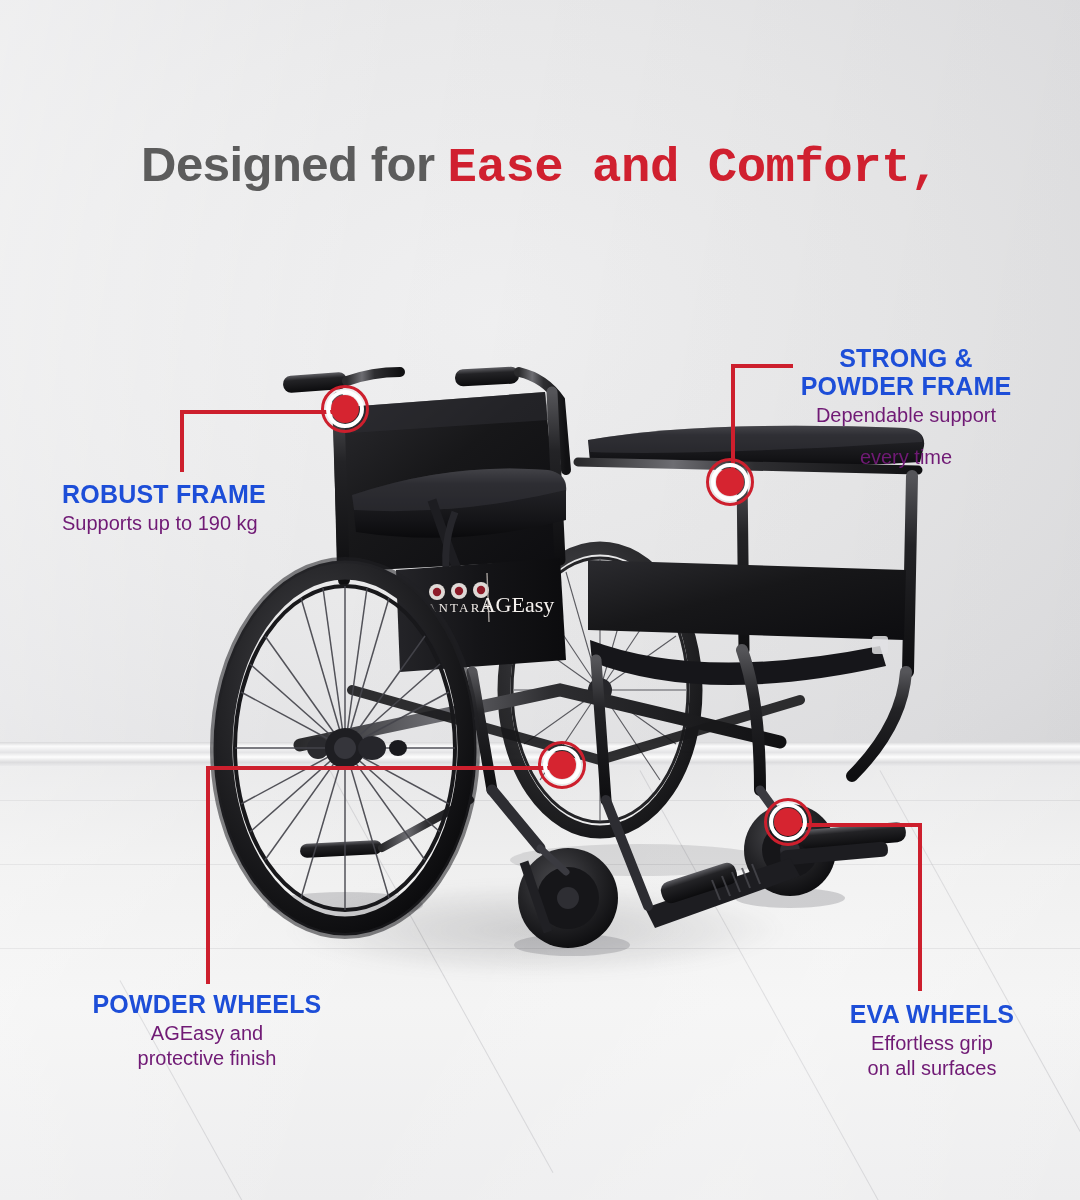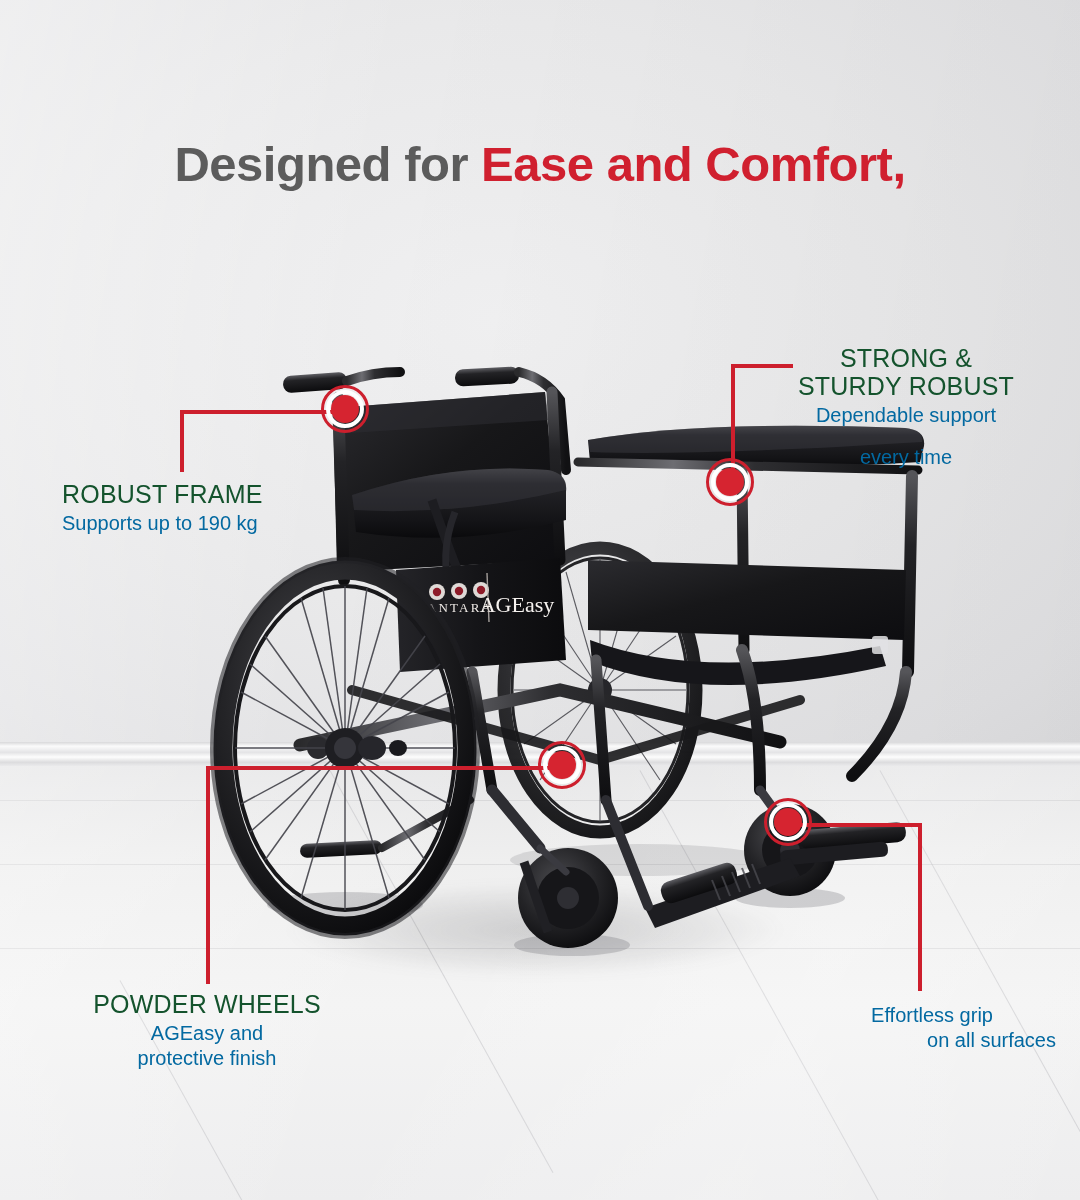--- a/index.html
+++ b/index.html
@@ -40,26 +40,26 @@
     filter:blur(6px);
   }
 
   
   .heading{
     position:absolute;left:0;top:133px;width:1080px;text-align:center;
     font-weight:bold;font-size:49px;line-height:62px;letter-spacing:-.5px;
     color:#5c5c5c;
     font-family:"Liberation Sans","DejaVu Sans",sans-serif;
   }
-  .heading .hi{color:#d0202f;}
+  .heading .hi{color:#d0202f;font-family:Liberation Mono, monospace;}
 
   
   .callout{position:absolute;}
-  .co-title{font-weight:normal;font-size:25px;line-height:28px;color:#14532d;letter-spacing:.2px;}
-  .co-sub{font-size:20px;line-height:25px;color:#0369a1;margin-top:3px;}
+  .co-title{font-weight:bold;font-size:25px;line-height:28px;color:#1d4ed8;letter-spacing:.2px;}
+  .co-sub{font-size:20px;line-height:25px;color:#701a75;margin-top:3px;}
   .ta-l{text-align:left;}
   .ta-c{text-align:center;}
 
   
   .lead{position:absolute;background:#cd1f2d;}
   .lead-h{height:4px;}
   .lead-v{width:4px;}
 
   .marker{position:absolute;width:54px;height:54px;margin-left:-27px;margin-top:-27px;}
   .marker .ring{
@@ -326,29 +326,30 @@
     <div class="dot"></div>
   </div>
 
   <div class="callout ta-l" style="left:62px;top:480px;width:280px;">
     <div class="co-title">ROBUST FRAME</div>
     <div class="co-sub">Supports up to 190 kg</div>
   </div>
 
   <div class="callout ta-c" style="left:776px;top:344px;width:260px;">
     <div class="co-title">STRONG &amp;</div>
-    <div class="co-title">STURDY ROBUST</div>
+    <div class="co-title">POWDER FRAME</div>
     <div class="co-sub">Dependable support</div>
     <div class="co-sub" style="margin-top:17px;">every time</div>
   </div>
 
   <div class="callout ta-c" style="left:66px;top:990px;width:282px;">
     <div class="co-title">POWDER WHEELS</div>
     <div class="co-sub">AGEasy and</div>
     <div class="co-sub" style="margin-top:0;">protective finish</div>
   </div>
 
   <div class="callout ta-c" style="left:808px;top:1000px;width:248px;">
+    <div class="co-title">EVA WHEELS</div>
     <div class="co-sub">Effortless grip</div>
-    <div class="co-sub" style="margin-top:0;text-align:right;">on all surfaces</div>
+    <div class="co-sub" style="margin-top:0;">on all surfaces</div>
   </div>
 
 </div>
 
 </body></html>

